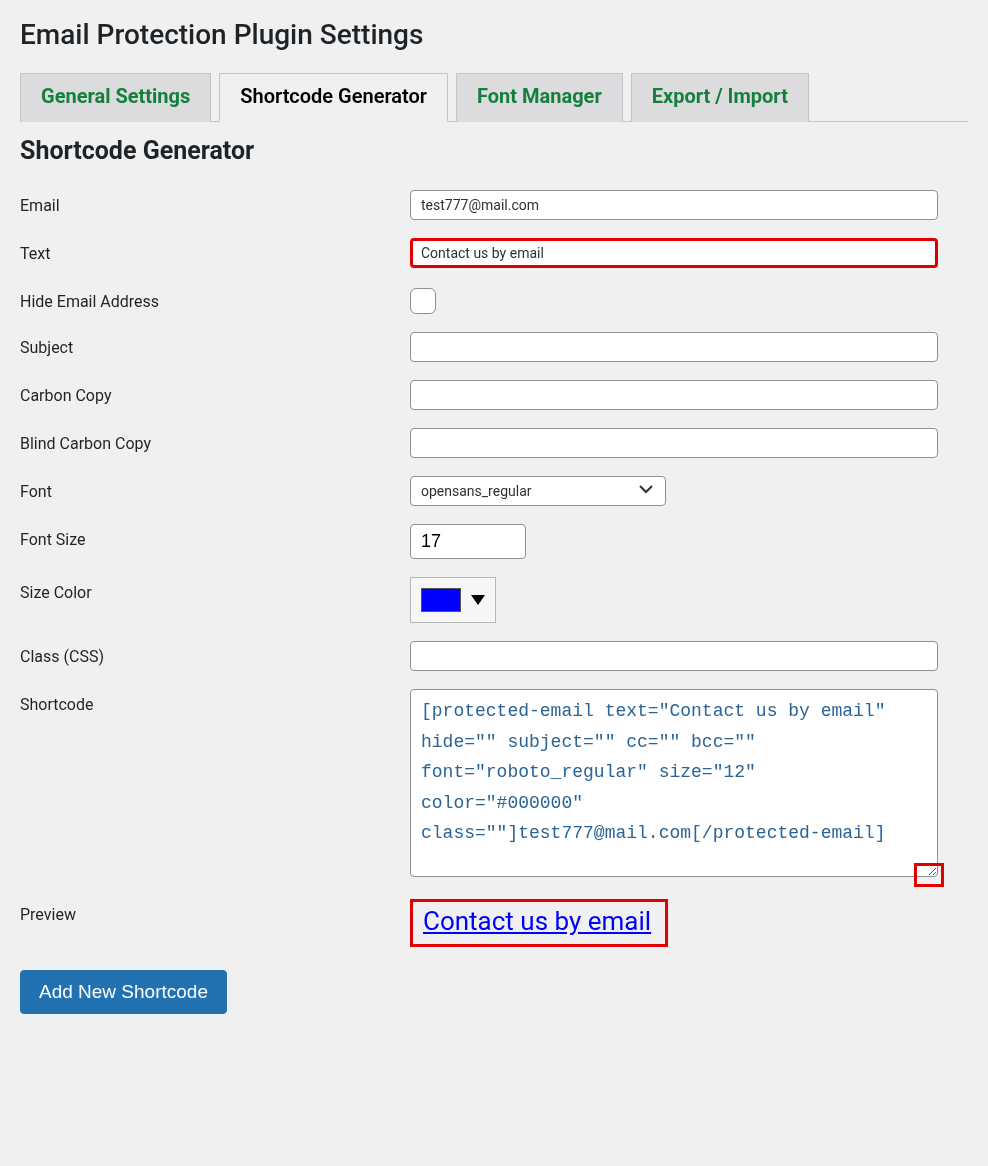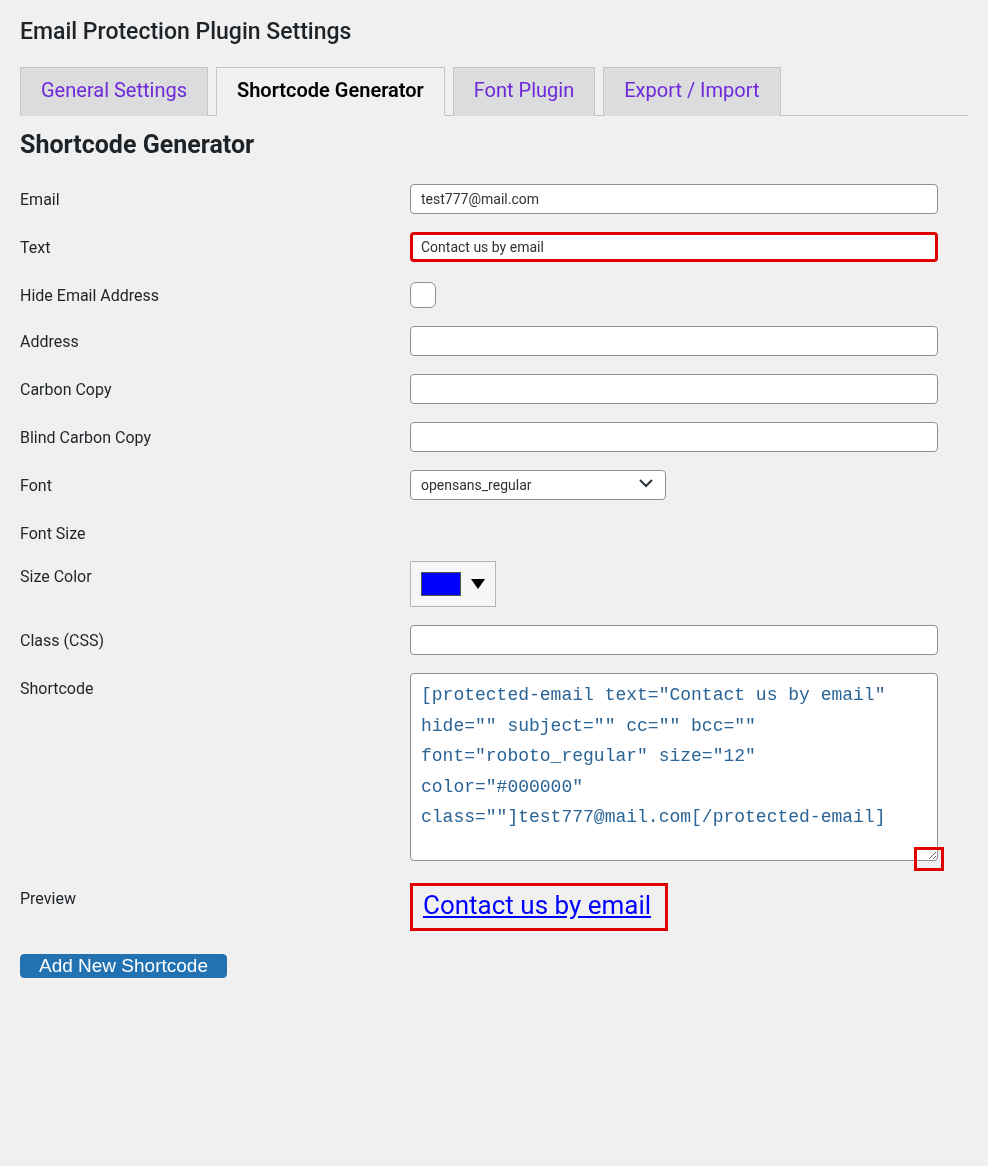--- a/index.html
+++ b/index.html
@@ -4,40 +4,40 @@
 <style>
   * { box-sizing: border-box; margin: 0; padding: 0; }
   body {
     font-family: -apple-system, BlinkMacSystemFont, "Segoe UI", Roboto, Helvetica, Arial, sans-serif;
     background: #f0f0f1;
     color: #1d2327;
     font-size: 15px;
     padding: 0 20px 30px 20px;
   }
   h1.page-title {
-    font-size: 23px;
+    font-size: 28px;
     font-weight: 500;
     padding: 18px 0 22px 0;
     color: #1d2327;
   }
   
   .nav-tab-wrapper {
     border-bottom: 1px solid #c3c4c7;
     display: flex;
     gap: 8px;
     margin-bottom: 14px;
   }
   .nav-tab {
     display: inline-block;
     background: #dcdcde;
     border: 1px solid #c3c4c7;
     border-bottom: none;
-    color: #6d28d9;
+    color: #15803d;
     font-size: 20px;
-    font-weight: 400;
+    font-weight: 700;
     padding: 12px 20px 15px 20px;
     cursor: pointer;
     margin-bottom: -1px;
     line-height: 1;
   }
   .nav-tab.active {
     background: #f0f0f1;
     color: #000;
     border-bottom: 1px solid #f0f0f1;
     font-weight: 600;
@@ -154,36 +154,36 @@
     cursor:pointer;
   }
   
   .button-primary{
     display:inline-block;
     background:#2271b1;
     color:#fff;
     border:1px solid #2271b1;
     border-radius:4px;
     font-size:19px;
-    padding:0 18px;
+    padding:10px 18px;
     cursor:pointer;
     margin-top: 14px;
   }
 </style>
 </head>
 <body>
 
 
 
 <h1 class="page-title">Email Protection Plugin Settings</h1>
 
 <div class="nav-tab-wrapper">
   <div class="nav-tab">General Settings</div>
   <div class="nav-tab active">Shortcode Generator</div>
-  <div class="nav-tab">Font Plugin</div>
+  <div class="nav-tab">Font Manager</div>
   <div class="nav-tab">Export / Import</div>
 </div>
 
 <h2 class="section-title">Shortcode Generator</h2>
 
 <div class="form-table">
 
   <div class="form-row">
     <div class="label">Email</div>
     <div class="control">
@@ -199,21 +199,21 @@
   </div>
 
   <div class="form-row">
     <div class="label">Hide Email Address</div>
     <div class="control">
       <div class="checkbox-box"></div>
     </div>
   </div>
 
   <div class="form-row">
-    <div class="label">Address</div>
+    <div class="label">Subject</div>
     <div class="control">
       <input type="text" class="regular" value="" style="">
     </div>
   </div>
 
   <div class="form-row">
     <div class="label">Carbon Copy</div>
     <div class="control">
       <input type="text" class="regular" value="" style="">
     </div>
@@ -237,20 +237,23 @@
           <svg width="16" height="16" viewBox="0 0 16 16">
               <path d="M2 5l6 6 6-6" stroke="#2c3338" stroke-width="2" fill="none"></path>
             </svg>
         </span>
       </span>
     </div>
   </div>
 
   <div class="form-row">
     <div class="label">Font Size</div>
+    <div class="control">
+      <input type="text" class="small-num" value="17" style="">
+    </div>
   </div>
 
   <div class="form-row">
     <div class="label">Size Color</div>
     <div class="control">
       <div class="color-picker">
         <div class="color-swatch" style="background: rgb(0, 0, 255);"></div>
         <div class="caret-down"></div>
       </div>
     </div>

